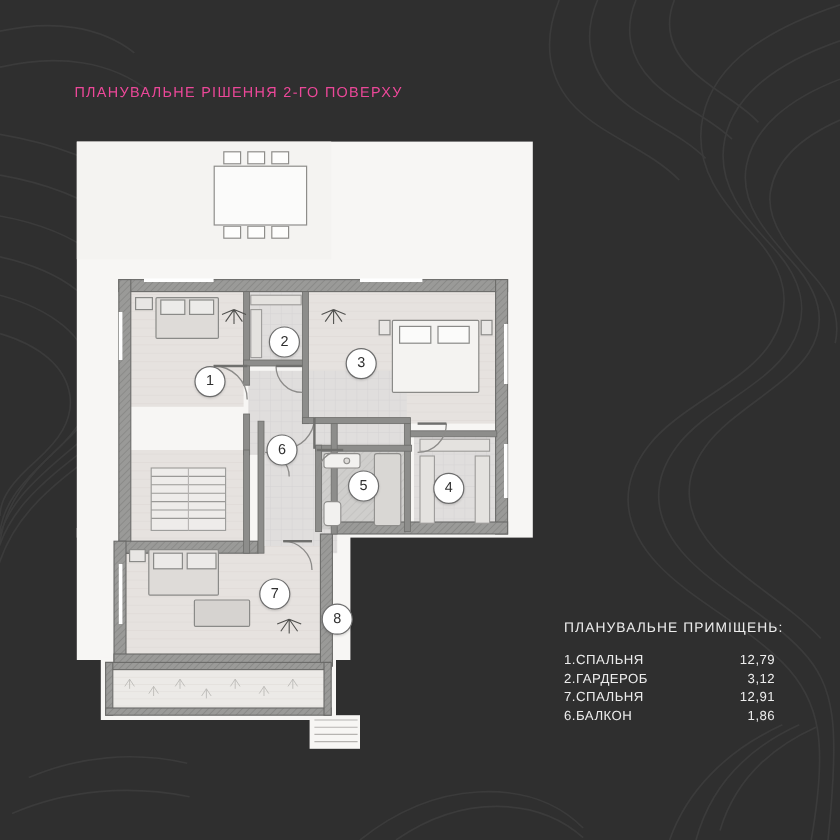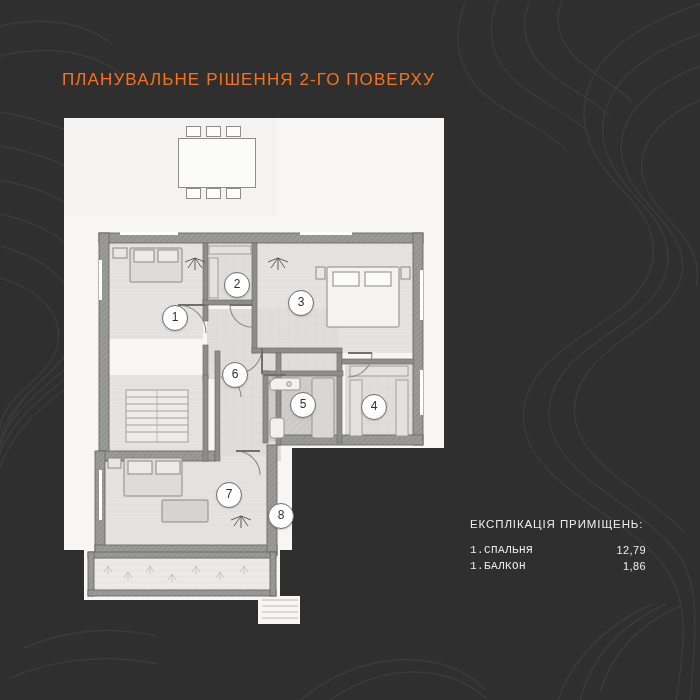--- a/index.html
+++ b/index.html
@@ -24,23 +24,23 @@
   .topo {
     position: absolute;
     inset: 0;
     z-index: 0;
   }
   
   .title {
     position: absolute;
     left: 62px;
     top: 70px;
-    font-size: 17px;
+    font-size: 12px;
     letter-spacing: 1.1px;
-    color: #f97316;
+    color: #ec4899;
     font-weight: 400;
     z-index: 6;
     white-space: nowrap;
   }
   
   .sheet {
     position: absolute;
     z-index: 3;
     background: #f7f6f4;
   }
@@ -136,21 +136,21 @@
     font-size: 11px;
     letter-spacing: .4px;
   }
   .legend-row {
     display: flex;
     justify-content: space-between;
     width: 176px;
     margin-bottom: 3.5px;
     white-space: nowrap;
   }
-  .legend-row .nm { text-align: center; font-family: Liberation Mono, monospace; }
+  .legend-row .nm { text-align: center; }
   .legend-row .ar { text-align: left; }
 </style>
 </head>
 <body>
 
 <div id="page">
 
   <svg class="topo" width="700" height="700" viewBox="0 0 700 700">
     <rect x="0" y="0" width="700" height="700" fill="#2f2f2f"></rect>
     <g fill="none" stroke="#3b3b3b" stroke-width="1.4">
@@ -376,26 +376,34 @@
   <div class="marker" style="left:162px;top:305px;">1</div>
   <div class="marker" style="left:224px;top:272px;">2</div>
   <div class="marker" style="left:288px;top:290px;">3</div>
   <div class="marker" style="left:361px;top:394px;">4</div>
   <div class="marker" style="left:290px;top:392px;">5</div>
   <div class="marker" style="left:222px;top:362px;">6</div>
   <div class="marker" style="left:216px;top:482px;">7</div>
   <div class="marker" style="left:268px;top:503px;">8</div>
 
   <div class="legend">
-    <div class="legend-title">ЕКСПЛІКАЦІЯ ПРИМІЩЕНЬ:</div>
+    <div class="legend-title">ПЛАНУВАЛЬНЕ ПРИМІЩЕНЬ:</div>
     <div class="legend-rows">
       <div class="legend-row">
         <span class="nm">1.СПАЛЬНЯ</span>
         <span class="ar">12,79</span>
       </div>
       <div class="legend-row">
-        <span class="nm">1.БАЛКОН</span>
+        <span class="nm">2.ГАРДЕРОБ</span>
+        <span class="ar">3,12</span>
+      </div>
+      <div class="legend-row">
+        <span class="nm">7.СПАЛЬНЯ</span>
+        <span class="ar">12,91</span>
+      </div>
+      <div class="legend-row">
+        <span class="nm">6.БАЛКОН</span>
         <span class="ar">1,86</span>
       </div>
     </div>
   </div>
 
 </div>
 
 </body></html>

